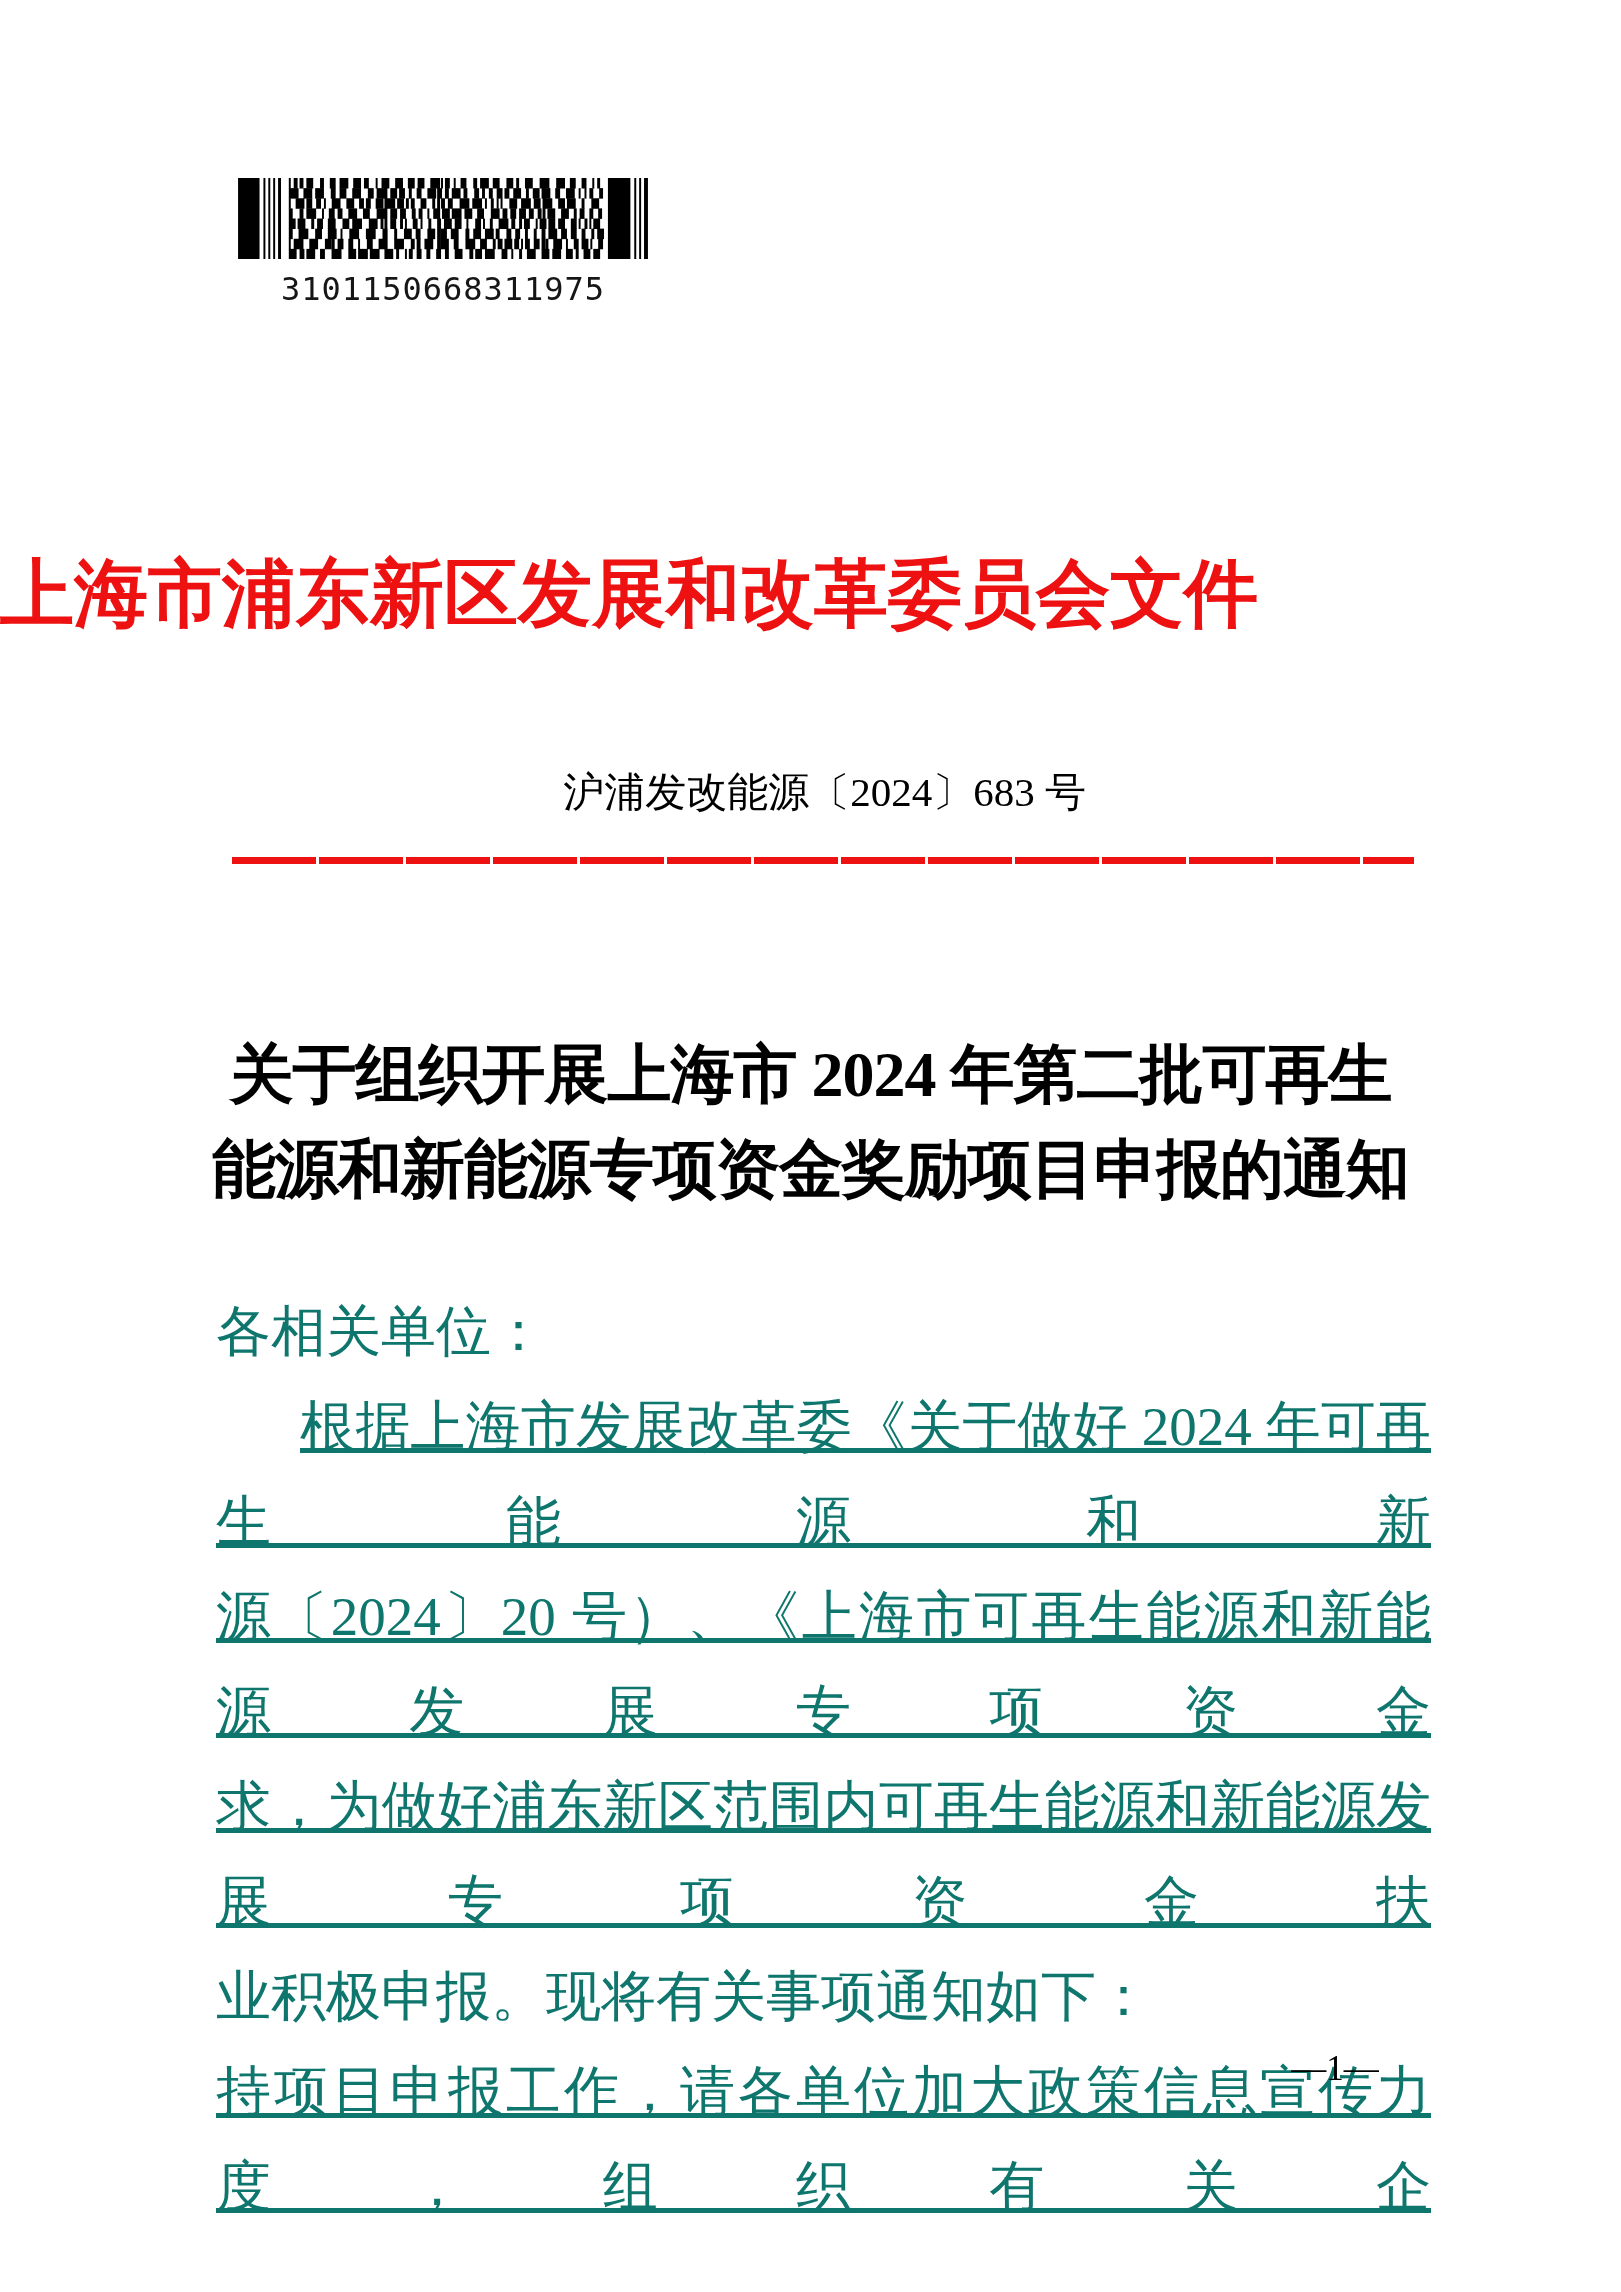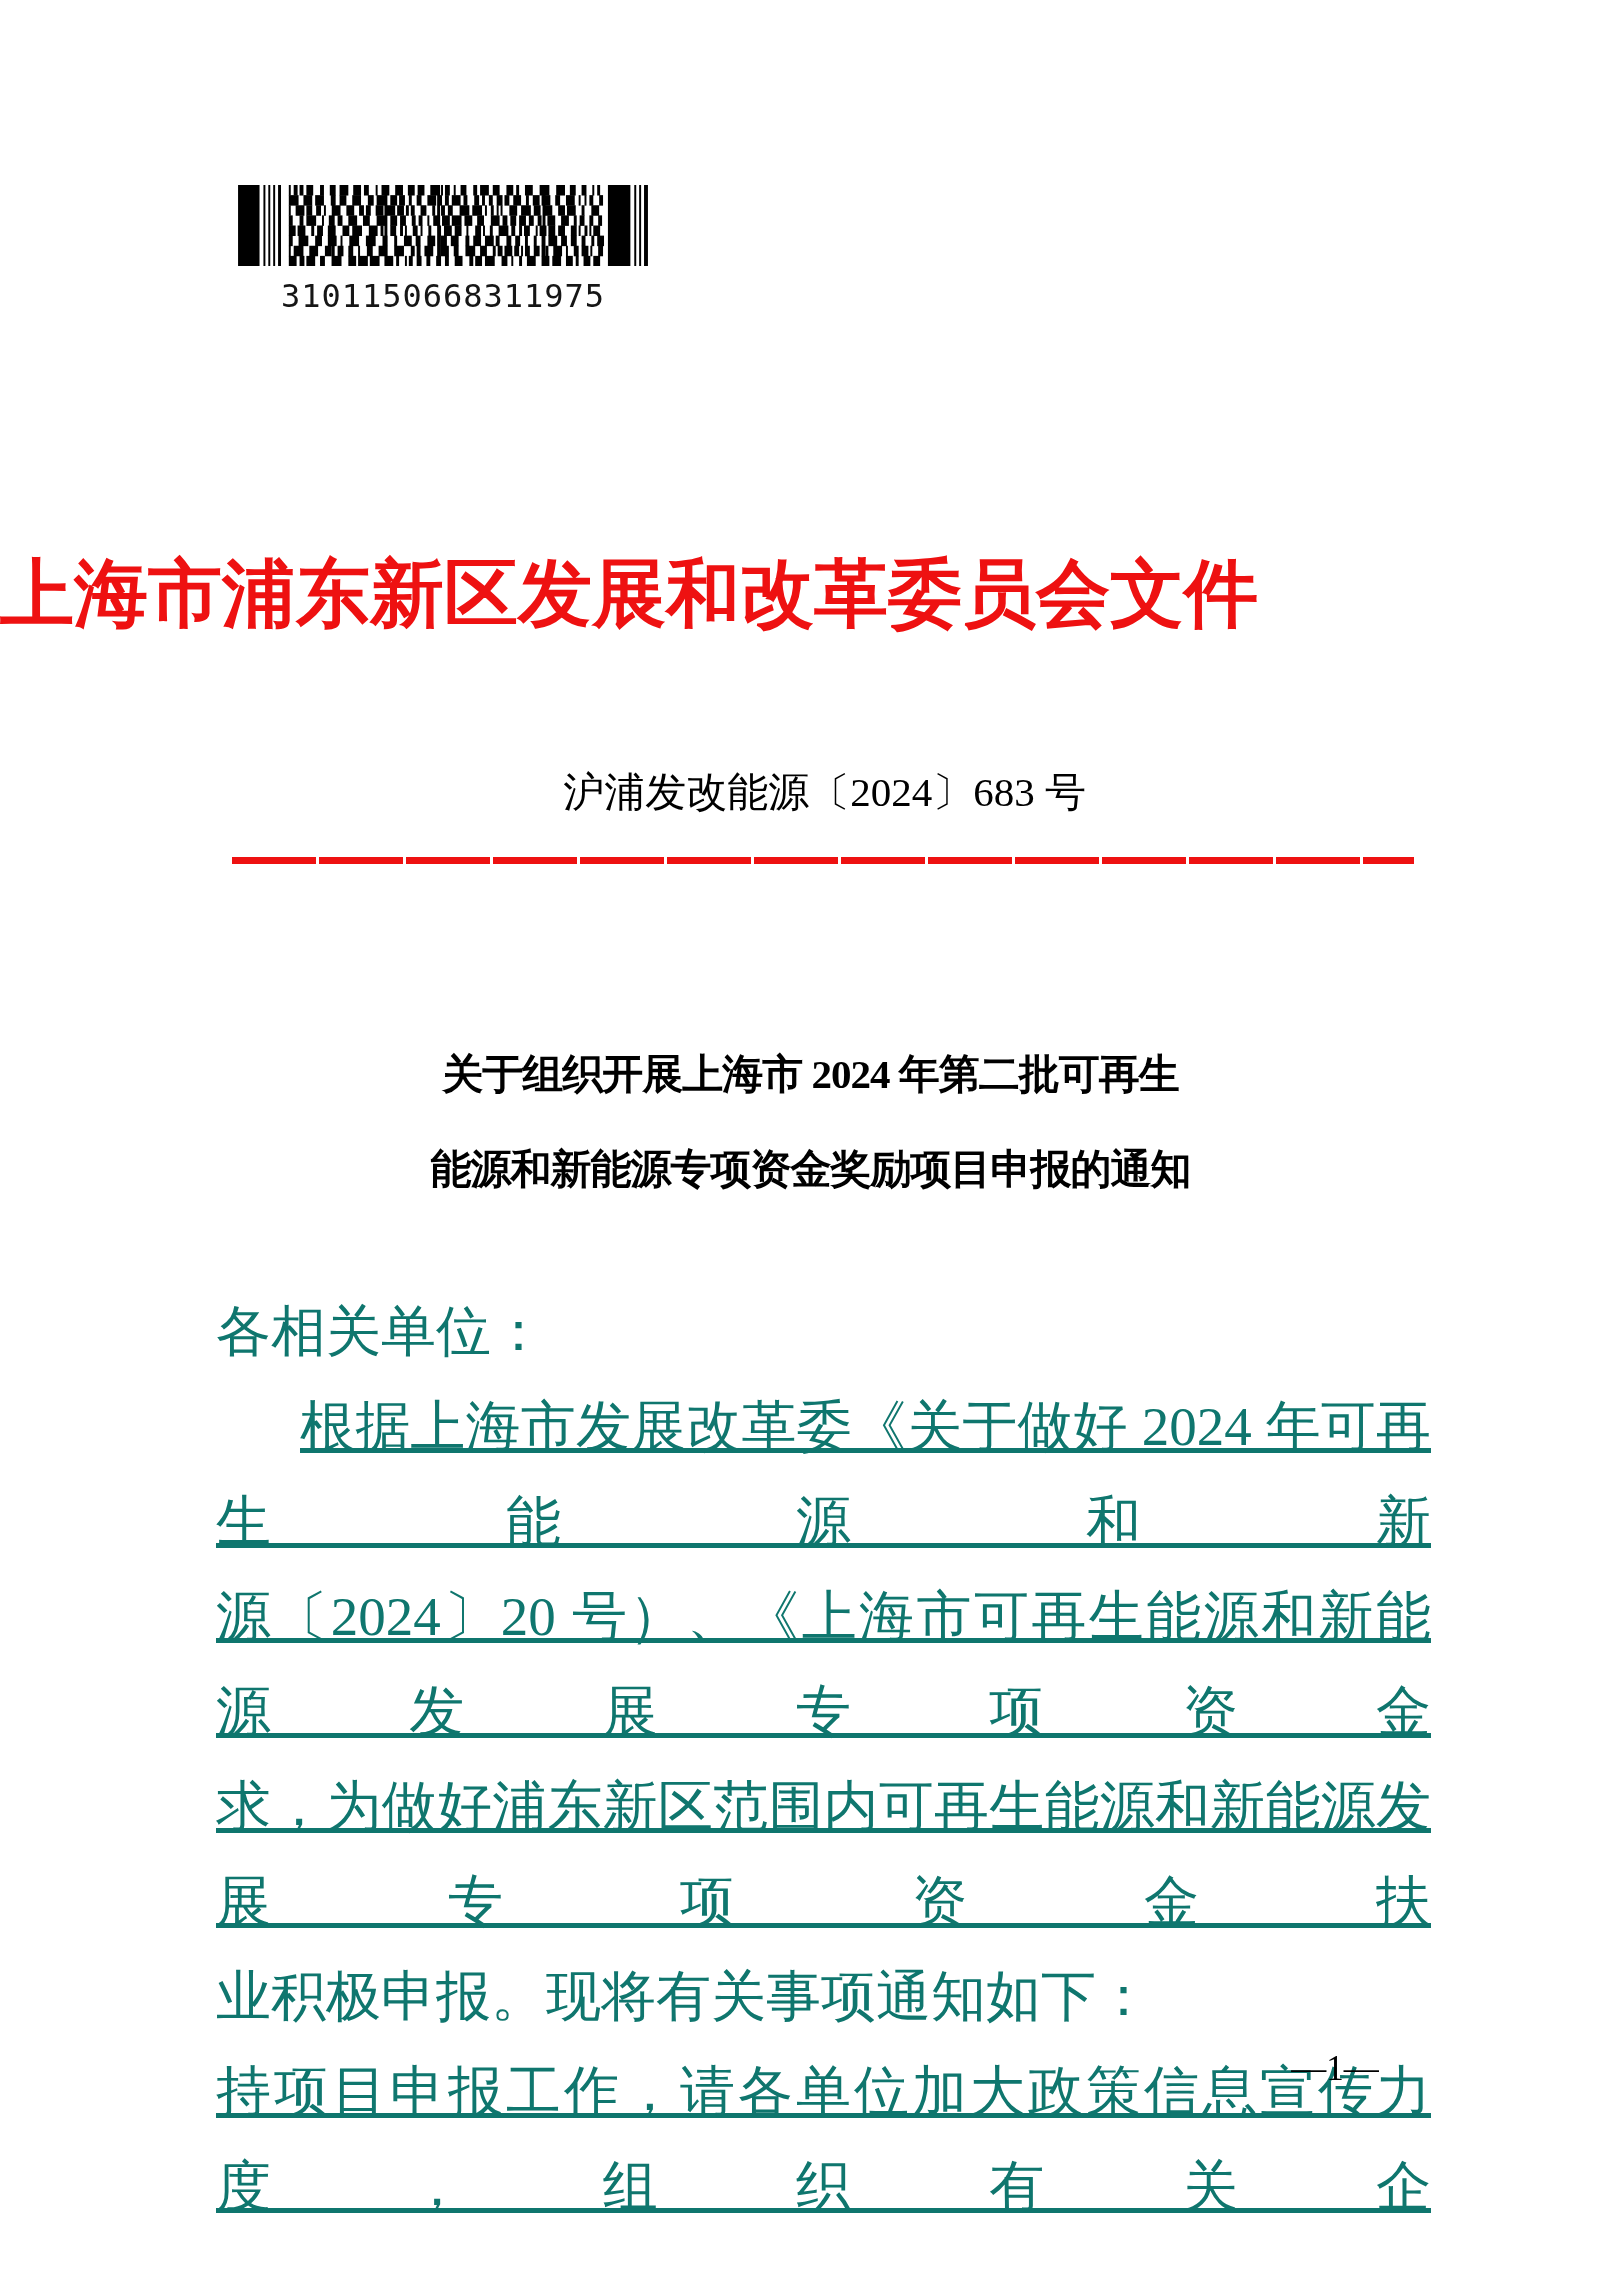--- a/index.html
+++ b/index.html
@@ -7,21 +7,21 @@
     position:relative;
     width:1621px; height:2293px;
     background:#ffffff;
     overflow:hidden;
     font-family:"Liberation Serif","DejaVu Serif",serif;
     color:#000;
     --red:#ee1111;
   }
 
   
-  .barcode-block { position:absolute; left:237px; top:185px; width:412px; }
+  .barcode-block { position:absolute; left:237px; top:178px; width:412px; }
   .barcode-svg { display:block; width:412px; height:81px; }
   .barcode-number {
     margin-top:10.8px;
     text-align:center;
     font-family:"DejaVu Sans Mono","Liberation Mono",monospace;
     font-size:32px;
     letter-spacing:1px;
     color:#161616;
     white-space:nowrap;
   }
@@ -54,21 +54,21 @@
     background:repeating-linear-gradient(to right,
       var(--red) 0px, var(--red) 84px,
       #ffffff 84px, #ffffff 87px);
   }
 
   
   .doc-title {
     position:absolute; left:0; top:1027px; width:100%;
     text-align:center;
     font-weight:bold;
-    font-size:41px;
+    font-size:64px;
     line-height:95px;
     letter-spacing:-1px;
     color:#000;
     white-space:nowrap;
   }
 
   
   .body-text {
     position:absolute; left:216px; top:1284px;
     width:1215px;

